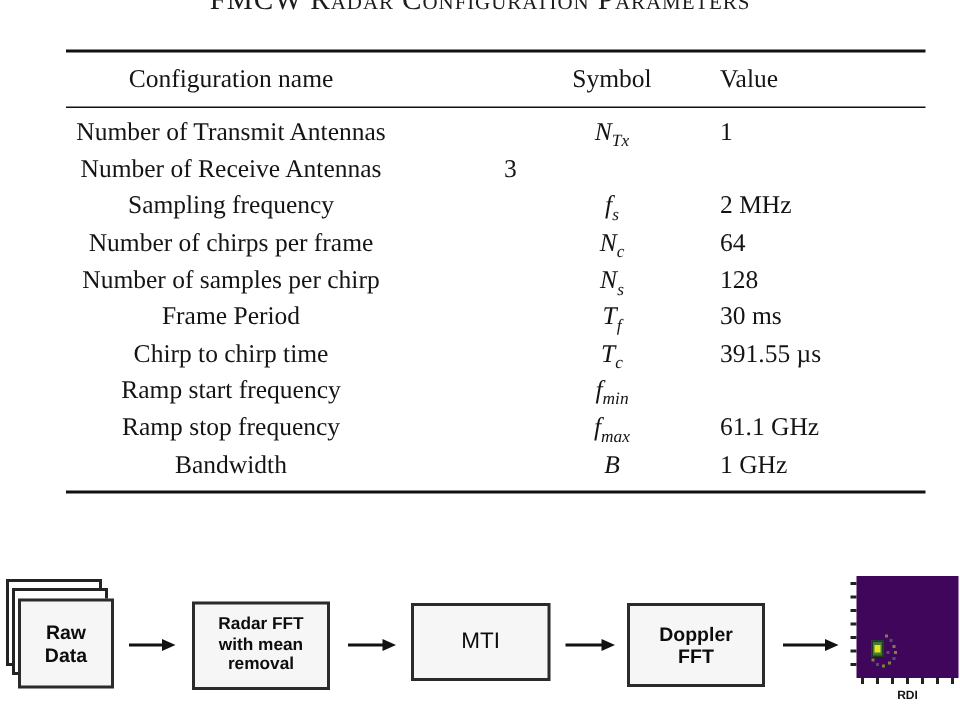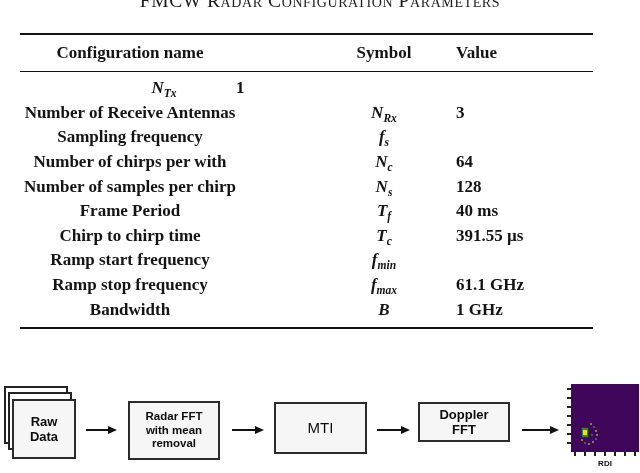--- a/index.html
+++ b/index.html
@@ -4,21 +4,21 @@
 <style>
   html,body{margin:0;padding:0;background:#ffffff;}
   body{width:640px;height:473px;position:relative;overflow:hidden;
        font-family:"Liberation Serif", serif;color:#141414;}
 
   
   .paper-title{position:absolute;top:-10px;left:0;right:0;text-align:center;
     font-variant:small-caps;font-size:19.5px;letter-spacing:0.6px;color:#1c1c1c;}
 
   
-  .tbl{position:absolute;left:20px;top:33px;width:573px;font-weight:bold;}
+  .tbl{position:absolute;left:44px;top:33px;width:573px;}
   .rule-thick{height:0;border-top:2.6px solid #111;}
   .rule-thin{height:0;border-top:1.4px solid #111;}
   .trow{display:flex;align-items:center;height:24.6px;font-size:17px;}
   .thead-row{height:36px;}
   .c1{width:220px;text-align:center;white-space:nowrap;}
   .sp{width:72px;}
   .c2{width:144px;text-align:center;white-space:nowrap;}
   .c3{width:137px;text-align:left;white-space:nowrap;}
   .sym{font-style:italic;}
   .sym sub{font-style:italic;font-size:0.68em;line-height:0;}
@@ -59,57 +59,58 @@
     <div class="c1">Configuration name</div>
     <div class="sp"></div>
     <div class="c2">Symbol</div>
     <div class="c3">Value</div>
   </div>
   <div class="rule-thin"></div>
 
   <div class="rows-wrap">
 
     <div class="trow">
+      <div class="c1">Number of Transmit Antennas</div>
       <div class="sp"></div>
       <div class="c2"><span class="sym"><span>N</span><sub>Tx</sub></span></div>
       <div class="c3">1</div>
     </div>
 
     <div class="trow">
       <div class="c1">Number of Receive Antennas</div>
       <div class="sp"></div>
-      <div class="c2"><span class="sym"><span>N</span><sub>Rx</sub></span></div>
       <div class="c3">3</div>
     </div>
 
     <div class="trow">
       <div class="c1">Sampling frequency</div>
       <div class="sp"></div>
       <div class="c2"><span class="sym"><span>f</span><sub>s</sub></span></div>
-    </div>
-
-    <div class="trow">
-      <div class="c1">Number of chirps per with</div>
+      <div class="c3">2 MHz</div>
+    </div>
+
+    <div class="trow">
+      <div class="c1">Number of chirps per frame</div>
       <div class="sp"></div>
       <div class="c2"><span class="sym"><span>N</span><sub>c</sub></span></div>
       <div class="c3">64</div>
     </div>
 
     <div class="trow">
       <div class="c1">Number of samples per chirp</div>
       <div class="sp"></div>
       <div class="c2"><span class="sym"><span>N</span><sub>s</sub></span></div>
       <div class="c3">128</div>
     </div>
 
     <div class="trow">
       <div class="c1">Frame Period</div>
       <div class="sp"></div>
       <div class="c2"><span class="sym"><span>T</span><sub>f</sub></span></div>
-      <div class="c3">40 ms</div>
+      <div class="c3">30 ms</div>
     </div>
 
     <div class="trow">
       <div class="c1">Chirp to chirp time</div>
       <div class="sp"></div>
       <div class="c2"><span class="sym"><span>T</span><sub>c</sub></span></div>
       <div class="c3">391.55 µs</div>
     </div>
 
     <div class="trow">
@@ -154,21 +155,21 @@
   <div class="arrow-line" style="left:232px;top:429px;width:24px;"></div>
   <div class="arrow-head" style="left:255px;top:425.8px;"></div>
 
   <div class="block" style="left:274px;top:402px;width:93px;height:52px;font-size:15px;justify-content:center;">
     <div class="block-label">MTI</div>
   </div>
 
   <div class="arrow-line" style="left:377px;top:429px;width:25px;"></div>
   <div class="arrow-head" style="left:401px;top:425.8px;"></div>
 
-  <div class="block bold" style="left:418px;top:402px;width:92px;height:40px;font-size:13px;text-align:center;">
+  <div class="block bold" style="left:418px;top:402px;width:92px;height:56px;font-size:13px;text-align:center;">
     <div class="block-label" style="width:58px;">Doppler FFT</div>
   </div>
 
   <div class="arrow-line" style="left:522px;top:429px;width:29px;"></div>
   <div class="arrow-head" style="left:550px;top:425.8px;"></div>
 
   <div class="rdi">
     <div class="rdi-plot">
       <div class="blob-ring"></div>
       <div class="blob-core"></div>

